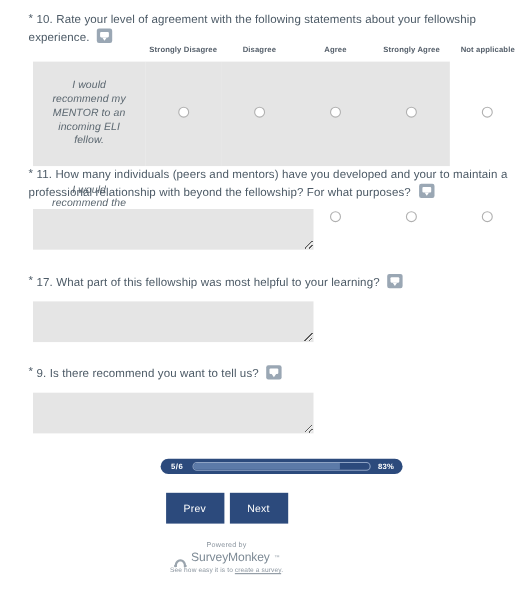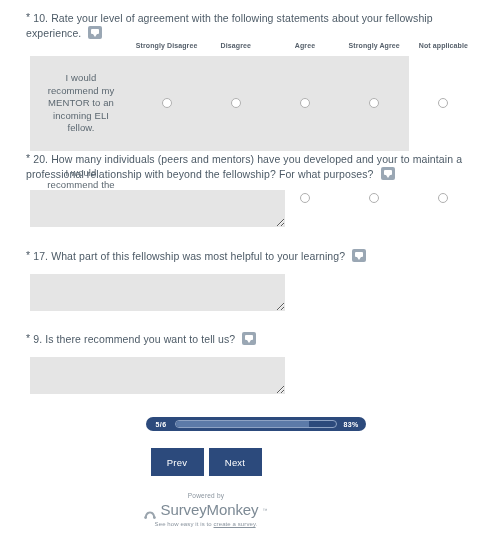--- a/index.html
+++ b/index.html
@@ -91,20 +91,21 @@
     padding: 0 0 7px 0;
     letter-spacing: 0.1px;
     vertical-align: bottom;
   }
   table.matrix th.rowhead-col { width: 102px; }
   table.matrix td {
     padding: 16px;
     text-align: center;
     vertical-align: middle;
     height: 42px;
+    font-style: italic;
   }
   table.matrix tr.shaded td { background: #e5e5e5; }
   table.matrix tr.shaded td.na-cell { background: #ffffff; }
   td.rowlabel {
     text-align: left;
     font-size: 9.5px;
     line-height: 12.5px;
     color: #5b6770;
     padding: 5px 8px 5px 7px;
     letter-spacing: 0.1px;
@@ -226,21 +227,21 @@
     gap: 4px;
     margin-bottom: 3px;
   }
   .sm-mark {
     width: 12px;
     height: 9px;
     position: relative;
     flex: none;
   }
   .sm-wordmark {
-    font-size: 15px;
+    font-size: 11px;
     color: #7d8a95;
     letter-spacing: -0.1px;
   }
   .sm-tm {
     font-size: 5px;
     vertical-align: super;
     color: #9aa4ad;
   }
   .footer-note {
     font-size: 6px;
@@ -297,21 +298,21 @@
           <td><span class="radio"></span></td>
           <td><span class="radio"></span></td>
         </tr>
       </tbody>
     </table>
   </div>
 
   <div style="position:absolute; left:26px; top:152px; width:452px;">
     <span class="q-heading">
       <span class="req">*</span>
-      <span class="q-num">20.</span>
+      <span class="q-num">11.</span>
       <span>How many individuals (peers and mentors) have you developed and your to maintain a professional relationship with beyond the fellowship? For what purposes?</span>
       <span class="bubble-icon">
         <span class="inner"></span><span class="tail"></span>
       </span>
     </span>
   </div>
   <textarea class="answer-box" style="top: 190px;" placeholder=""></textarea>
 
   <div style="position:absolute; left:26px; top:249px; width:452px;">
     <span class="q-heading">

